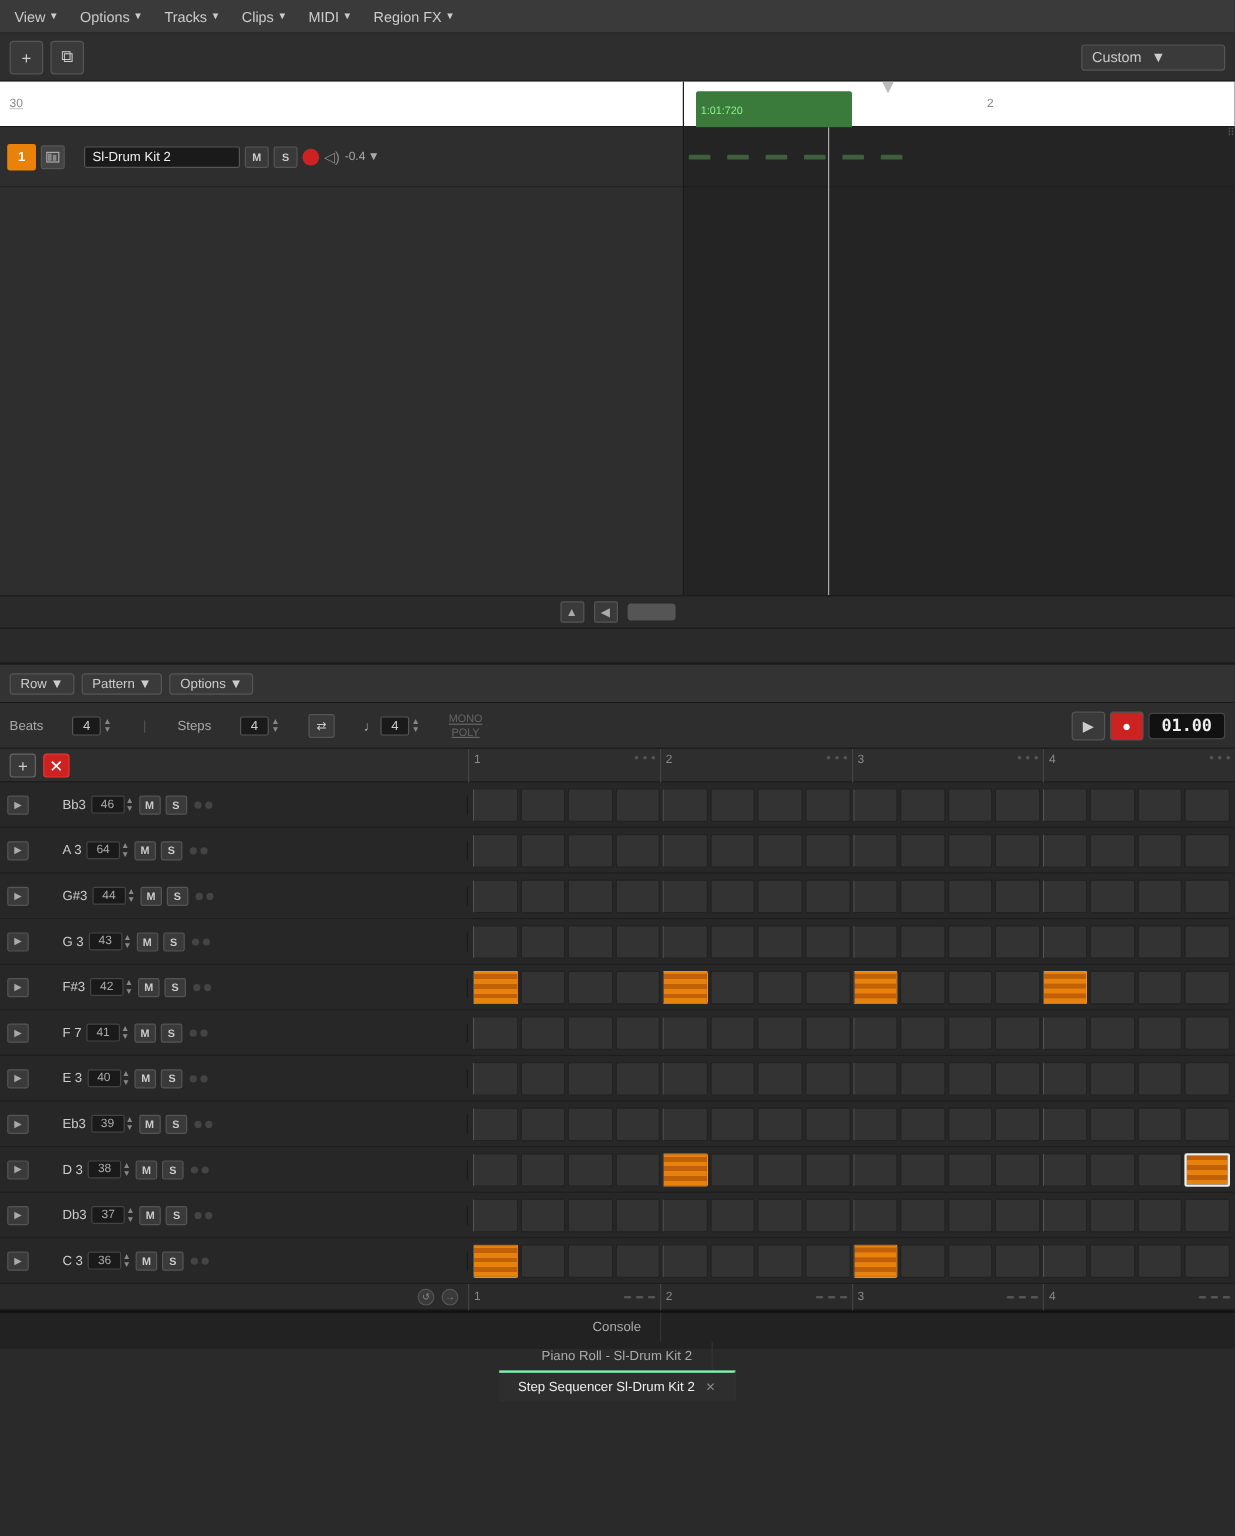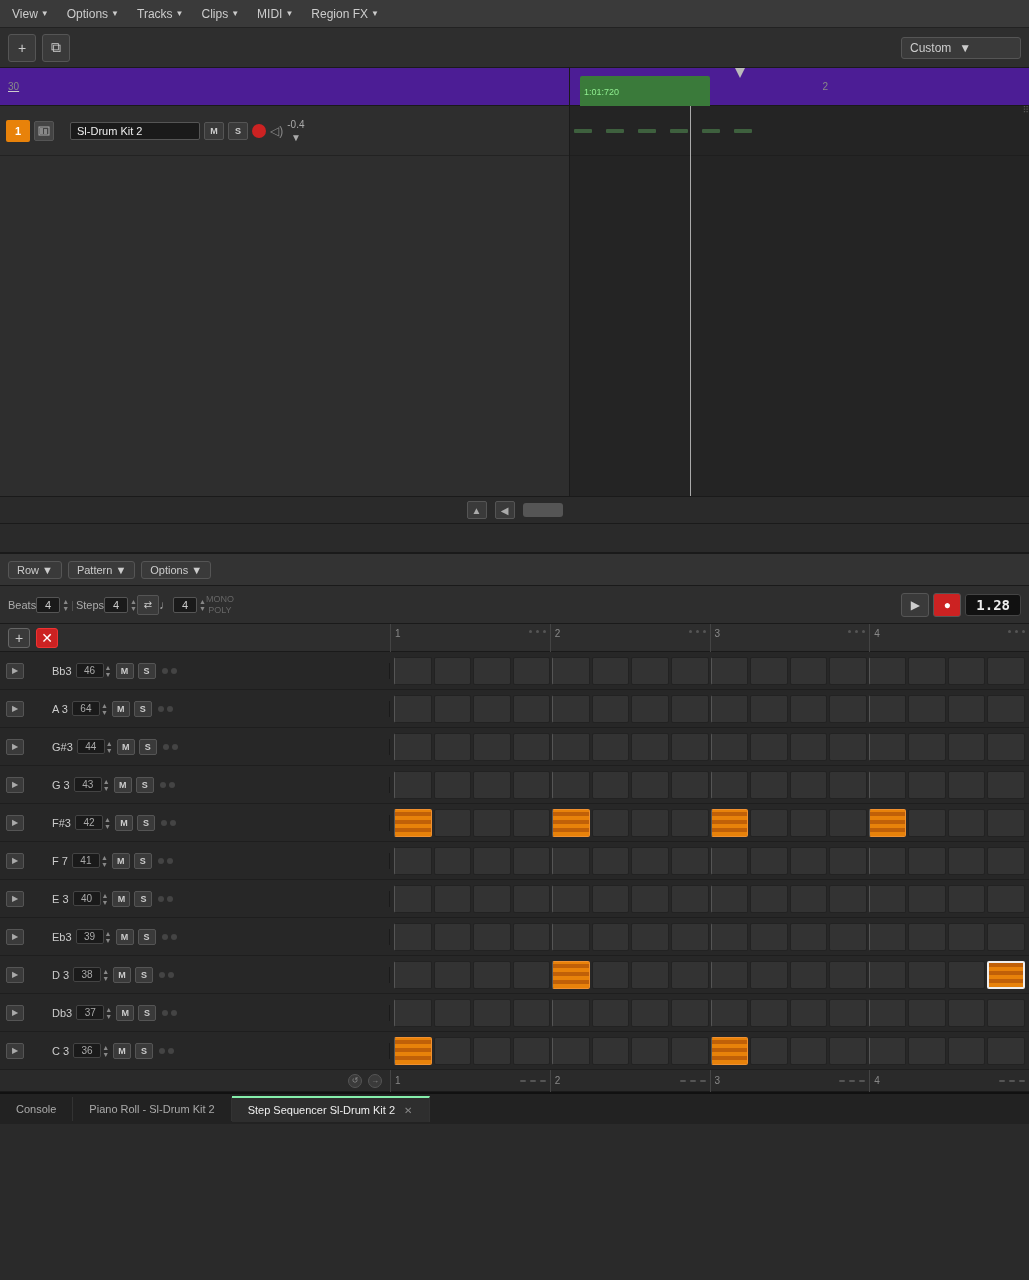--- a/index.html
+++ b/index.html
@@ -152,21 +152,20 @@
       font-size: 12px;
       flex-shrink: 0;
     }
     .track-volume {
       display: flex;
       align-items: center;
       gap: 2px;
       font-size: 10px;
       color: #aaa;
       flex-shrink: 0;
-      flex-direction: column;
     }
 
     
     .seq-panel {
       flex: 1;
       background: #242424;
       position: relative;
       overflow: hidden;
     }
     .playhead-v-line {
@@ -241,21 +240,21 @@
     }
 
     
     .step-controls {
       display: flex;
       align-items: center;
       background: #2e2e2e;
       height: 38px;
       border-bottom: 1px solid #1a1a1a;
       padding: 0 8px;
-      gap: 0;
+      gap: 24px;
     }
     .ctrl-label {
       font-size: 11px;
       color: #aaa;
     }
     .ctrl-value {
       display: flex;
       align-items: center;
       gap: 2px;
     }
@@ -310,20 +309,21 @@
       font-size: 14px;
       font-weight: bold;
       color: #eee;
       font-family: monospace;
     }
     .mono-poly-label {
       font-size: 9px;
       color: #666;
       text-align: center;
       line-height: 1.2;
+      text-decoration: underline;
     }
 
     
     .step-add-row {
       display: flex;
       align-items: center;
       background: #2e2e2e;
       height: 28px;
       border-bottom: 1px solid #1a1a1a;
     }
@@ -565,20 +565,21 @@
       border-radius: 1px;
     }
 
     
     .bottom-tabs {
       display: flex;
       align-items: center;
       background: #222;
       height: 32px;
       border-top: 2px solid #111;
+      flex-direction: column;
     }
     .bottom-tab {
       padding: 6px 16px;
       font-size: 11px;
       color: #aaa;
       cursor: pointer;
       border-right: 1px solid #333;
     }
     .bottom-tab.active {
       background: #2e2e2e;
@@ -629,21 +630,21 @@
   <div class="toolbar-btn">
     <span>⧉</span>
   </div>
   <div class="toolbar-spacer"></div>
   <div class="custom-dropdown">
     <span>Custom</span>
     <span>▼</span>
   </div>
 </div>
 
-<div style="display:flex; height:38px; background:#4c1d95; border-bottom:1px solid #1a1a1a;text-decoration:underline;">
+<div style="display:flex; height:38px; background:#ffffff; border-bottom:1px solid #1a1a1a;text-decoration:underline;">
 
   <div style="width:570px; min-width:570px; display:flex; align-items:center; padding-left:8px; border-right:1px solid #1a1a1a;">
     <span style="font-size:10px; color:#888;">30</span>
   </div>
 
   <div style="flex:1; position:relative; display:flex; align-items:center;">
 
     <div style="position:absolute; left:10px; top:8px; width:130px; height:16px; background:#3a7a3a; border-radius:2px; display:flex; align-items:center; padding:16px 4px;">
       <span style="font-size:9px; color:#90ee90;">1:01:720</span>
     </div>
@@ -768,21 +769,21 @@
     </div>
 
     <div class="mono-poly-label">
       <div>MONO</div>
       <div>POLY</div>
     </div>
 
     <div class="ctrl-transport">
       <div class="transport-btn play">▶</div>
       <div class="transport-btn rec">●</div>
-      <div class="time-display">1.28</div>
+      <div class="time-display">01.00</div>
     </div>
   </div>
 
   <div class="step-add-row">
     <div class="step-add-btns">
       <div class="add-btn">+</div>
       <div class="del-btn">✕</div>
     </div>
 
     <div class="beat-numbers">

